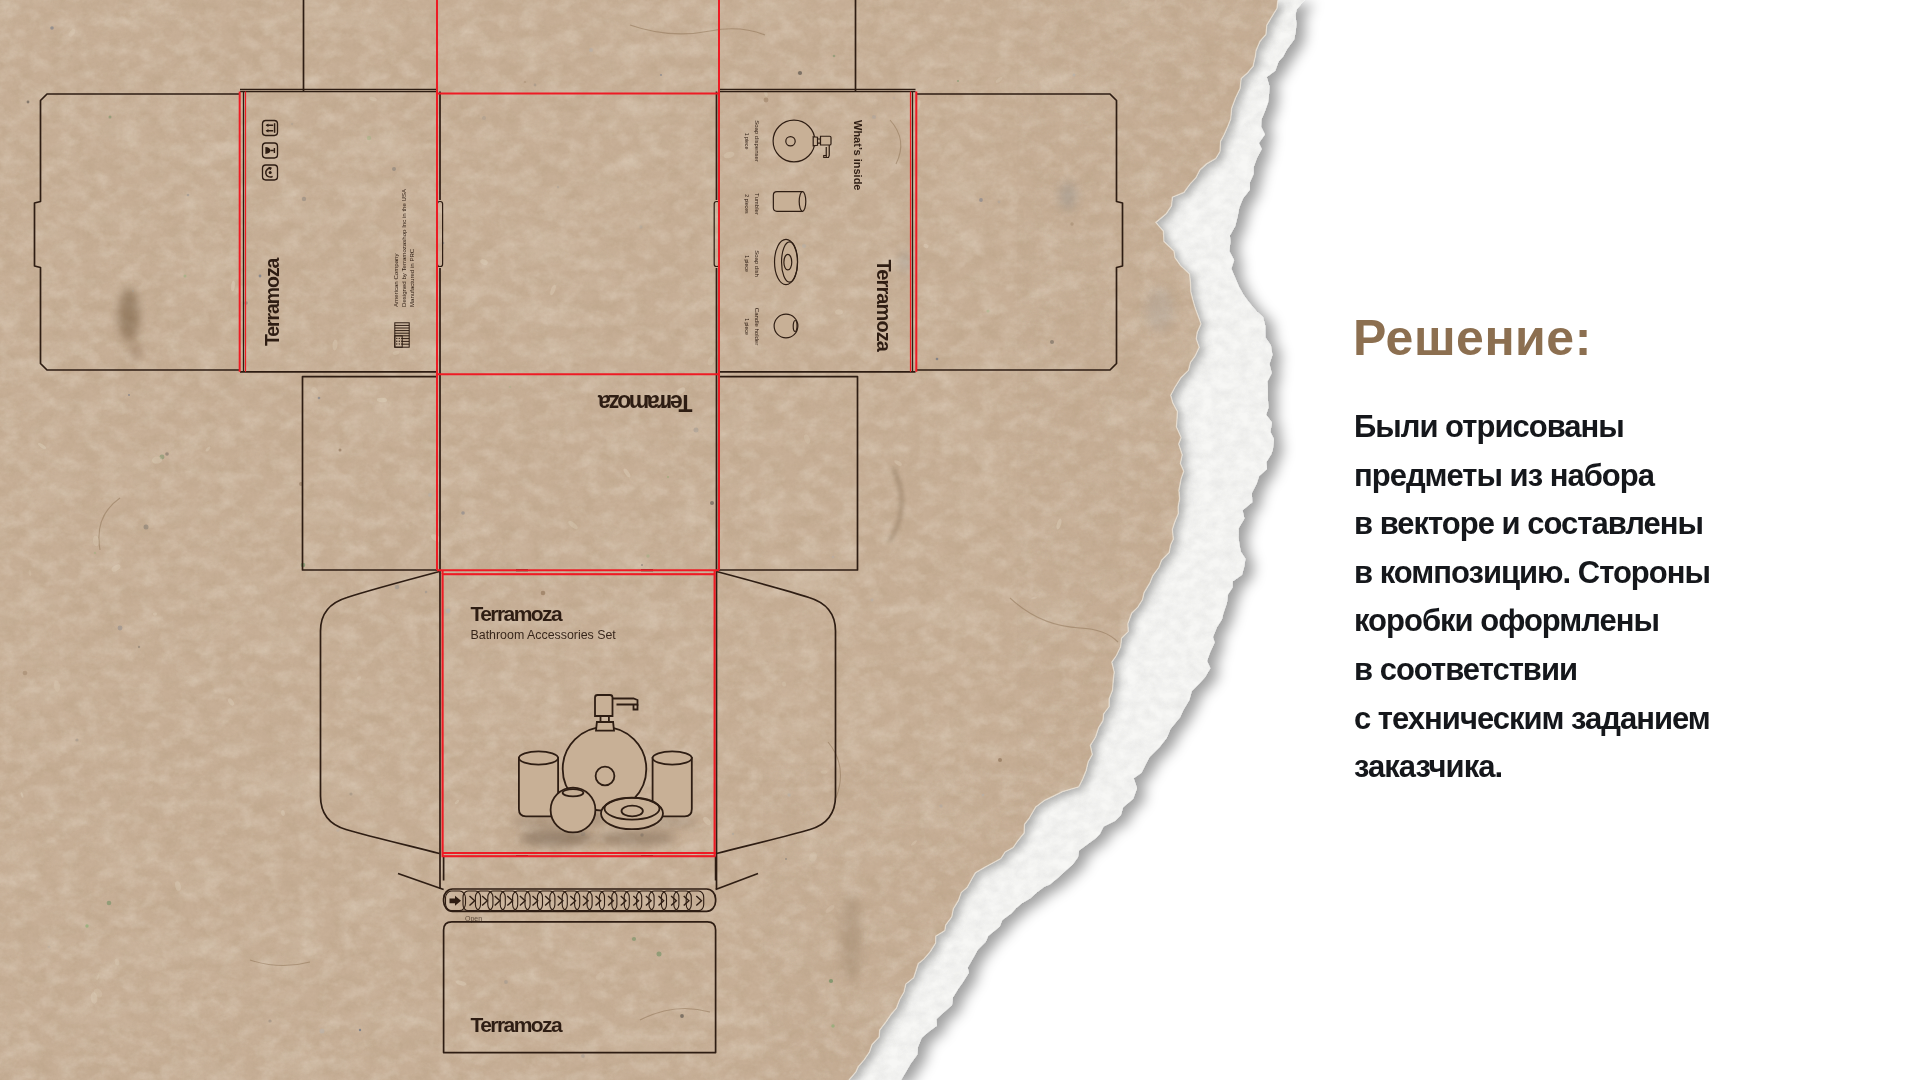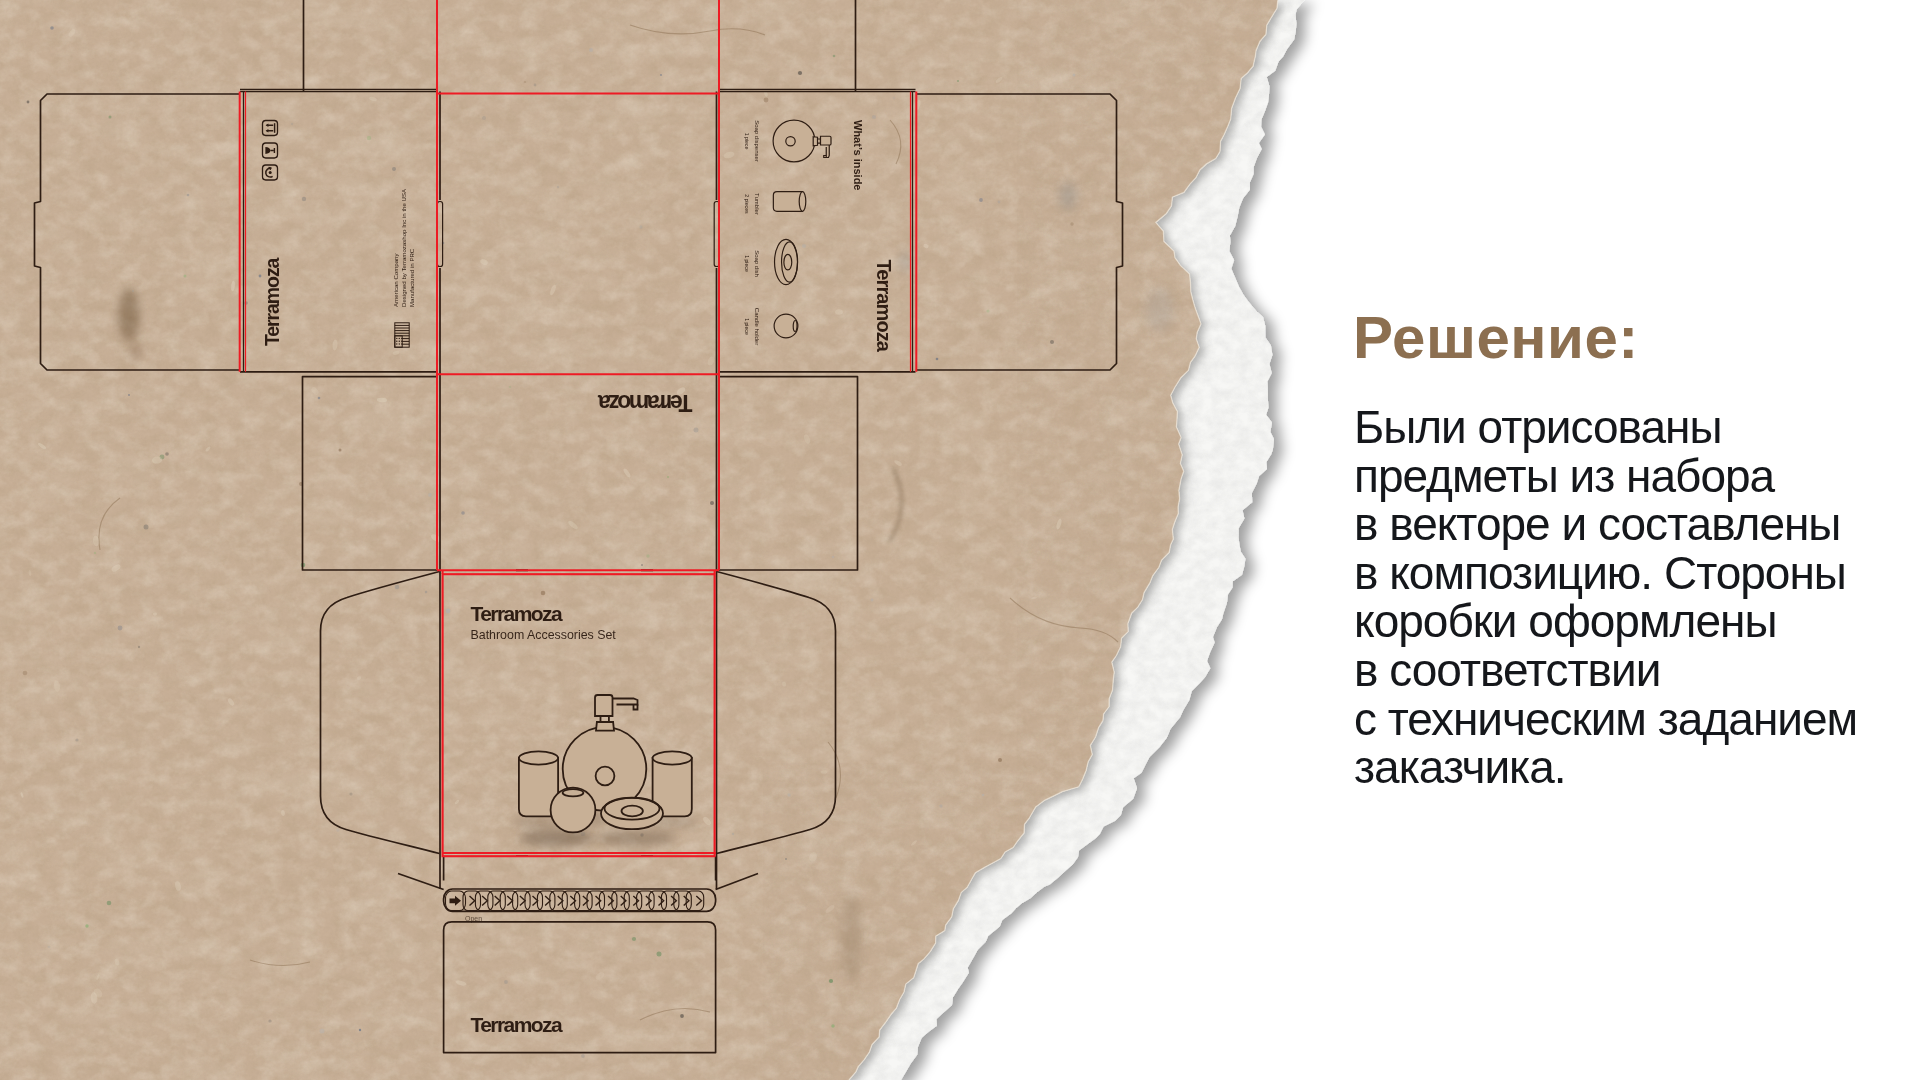--- a/index.html
+++ b/index.html
@@ -1,21 +1,21 @@
 <!DOCTYPE html>
 <html lang="ru"><head>
 <meta charset="utf-8">
 <title>slide</title>
 <style>
   html,body{margin:0;padding:0;background:#fff;}
   body{width:1920px;height:1080px;overflow:hidden;font-family:"Liberation Sans",sans-serif;}
   .stage{position:relative;width:1920px;height:1080px;background:#fff;}
   .stage > svg{position:absolute;left:0;top:0;}
-  .heading{position:absolute;left:1353px;top:301px;font-size:60px;font-weight:700;color:#8c6f50;line-height:74px;letter-spacing:0.5px;}
-  .para{position:absolute;left:1354px;top:403px;font-size:46px;font-weight:400;color:#15171b;line-height:48.6px;letter-spacing:-1px;}
+  .heading{position:absolute;left:1353px;top:301px;font-size:50px;font-weight:700;color:#8c6f50;line-height:74px;letter-spacing:0.5px;}
+  .para{position:absolute;left:1354px;top:403px;font-size:31px;font-weight:700;color:#15171b;line-height:48.6px;letter-spacing:-1px;}
 </style>
 </head>
 <body>
 <div class="stage">
 <svg width="1920" height="1080" viewBox="0 0 1920 1080">
   <defs>
     <filter id="grain" x="-5%" y="-5%" width="110%" height="110%">
       <feTurbulence type="fractalNoise" baseFrequency="0.3" numOctaves="2" seed="4" result="n"></feTurbulence>
       <feColorMatrix in="n" type="matrix" values="0 0 0 0 0.18  0 0 0 0 0.11  0 0 0 0 0.05  0.5 0.2 0 0 0"></feColorMatrix>
     </filter>

